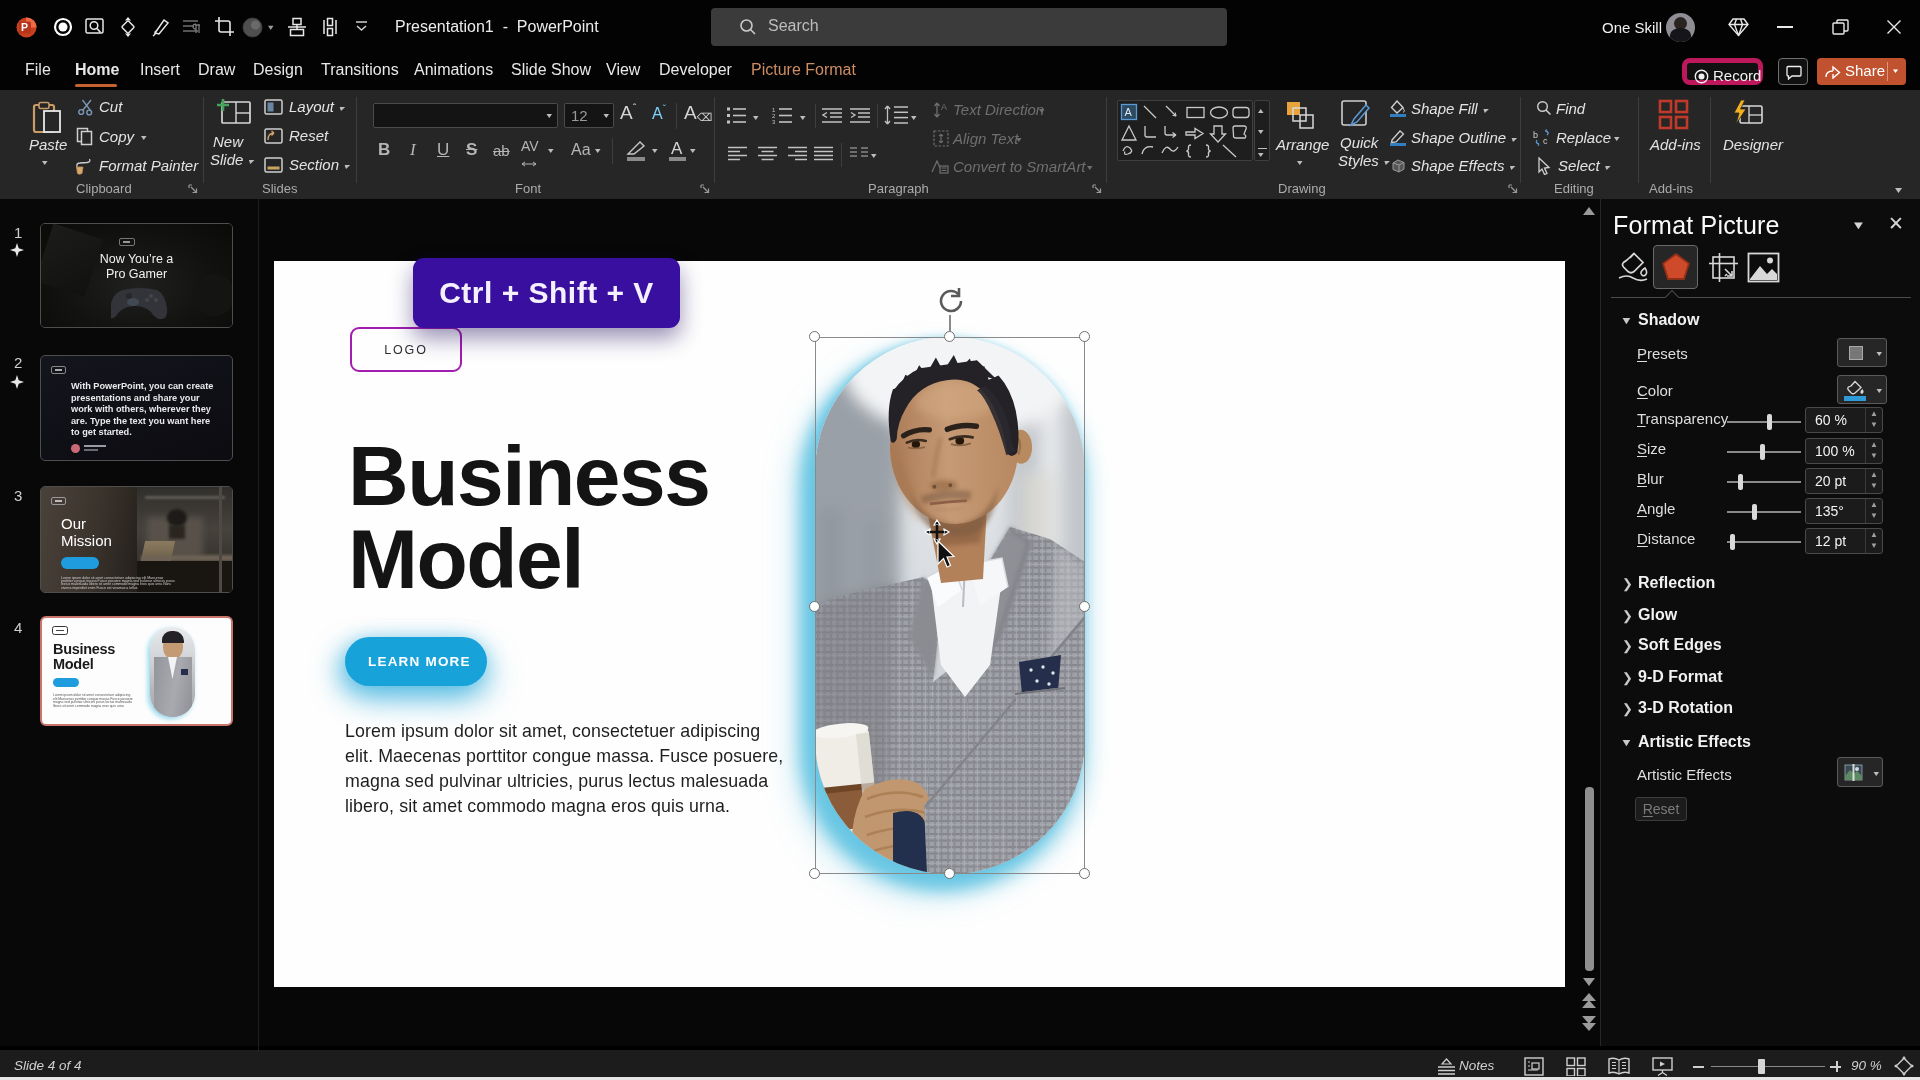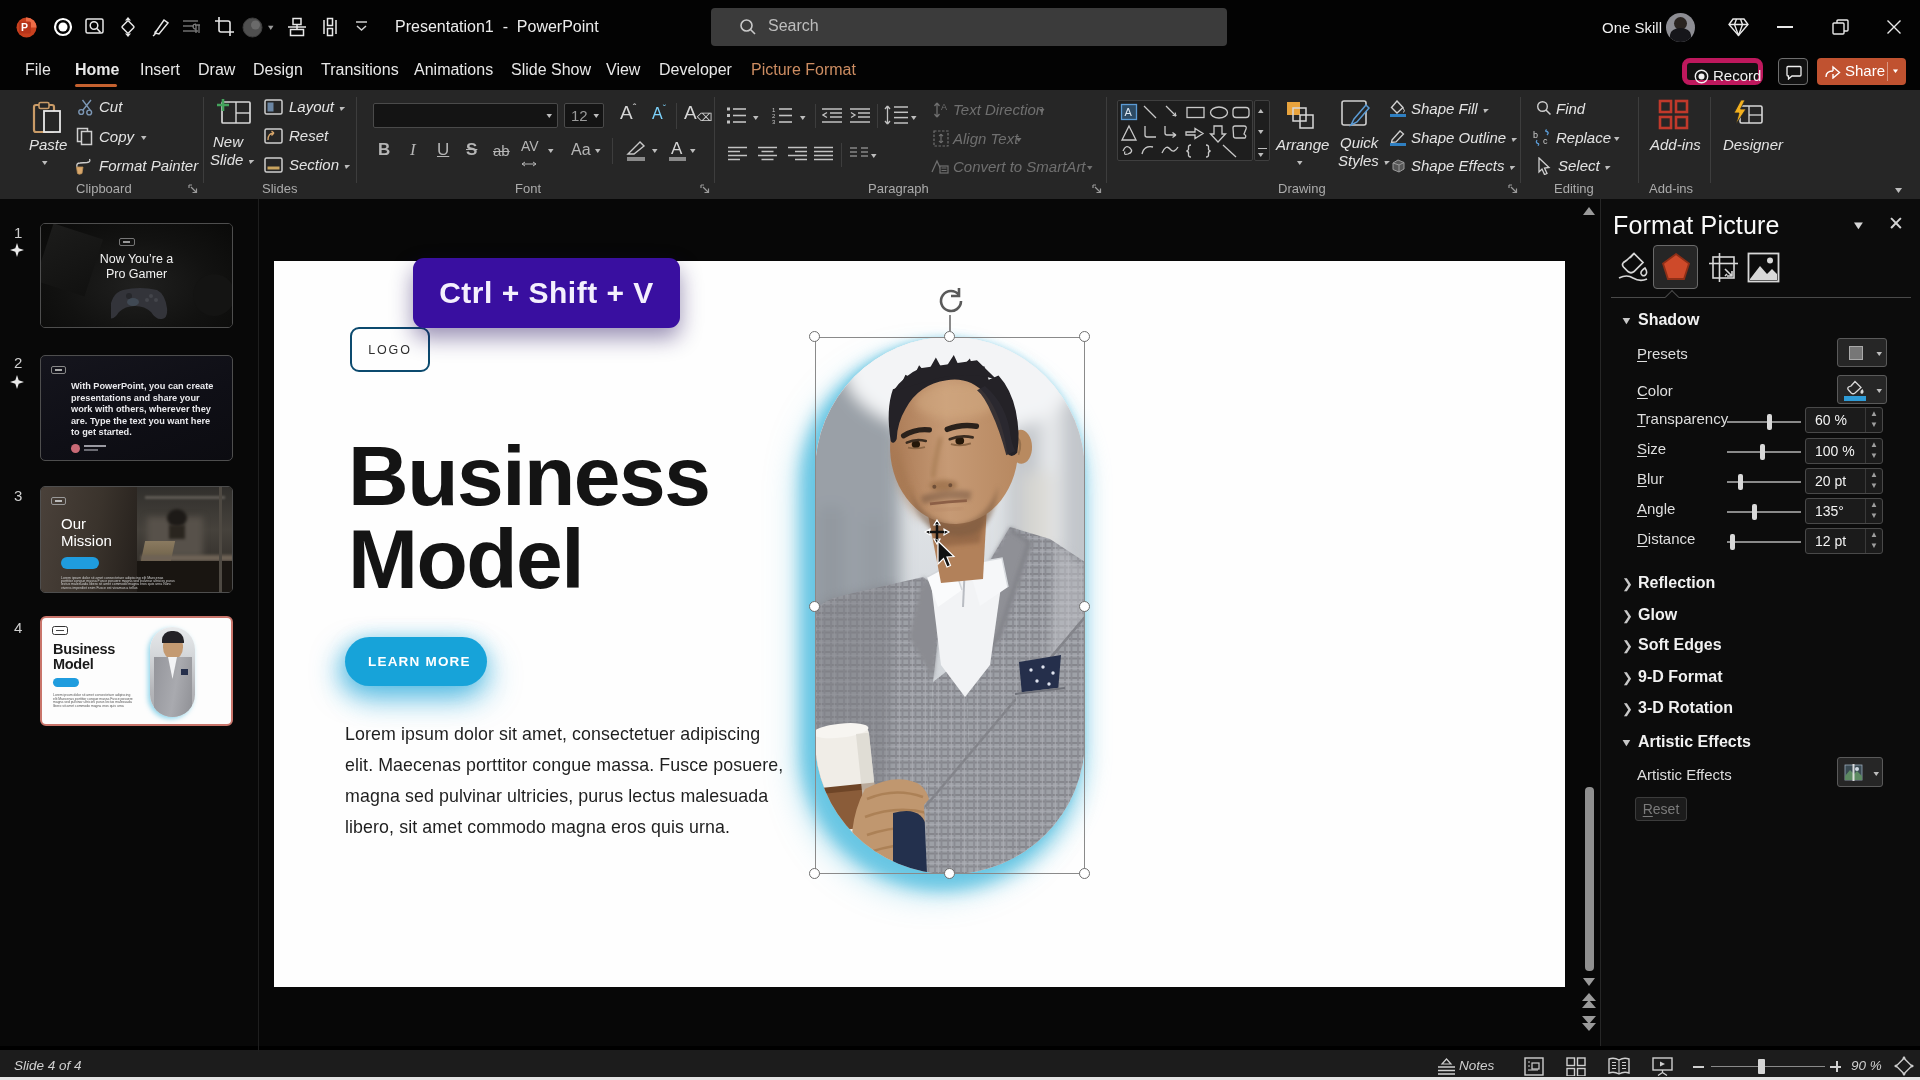--- a/index.html
+++ b/index.html
@@ -247,21 +247,21 @@
     <span class="rlbl" style="left:289px;top:37px">Reset</span>
     <svg class="ric" style="left:264px;top:67px" width="19" height="16" viewBox="0 0 19 16">
       <rect x="1" y="1" width="17" height="14" rx="1.5" fill="none" stroke="#cfcfcf" stroke-width="1.5"></rect>
       <rect x="3.5" y="9.5" width="12" height="3" fill="#caa45e"></rect>
     </svg>
     <span class="rlbl" style="left:289px;top:66px">Section <span class="chev">▾</span></span>
 
     <div class="abs" style="left:373px;top:13px;width:185px;height:25px;background:#141414;border:1px solid #4a4a4a;border-radius:2px">
       <span class="chev" style="position:absolute;right:5px;top:5px">▾</span>
     </div>
-    <div class="abs" style="left:564px;top:13px;width:40px;height:25px;background:#141414;border:1px solid #4a4a4a;border-radius:2px">
+    <div class="abs" style="left:564px;top:13px;width:50px;height:25px;background:#141414;border:1px solid #4a4a4a;border-radius:2px">
       <span style="position:absolute;left:6px;top:3px;font-size:15px;color:#9a9a9a">12</span>
       <span class="chev" style="position:absolute;right:4px;top:5px">▾</span>
     </div>
     <span class="abs" style="left:620px;top:12px;font-size:19px;color:#d5d5d5">A<span style="font-size:11px;vertical-align:7px">ˆ</span></span>
     <span class="abs" style="left:652px;top:14px;font-size:16px;color:#7dd3fc">A<span style="font-size:10px;vertical-align:6px">ˇ</span></span>
     <div class="gsep" style="left:676px;top:13px;height:26px"></div>
     <span class="abs" style="left:684px;top:12px;font-size:19px;color:#d5d5d5">A<span style="font-size:11px;vertical-align:-2px">⌫</span></span>
     <span class="abs" style="left:378px;top:50px;font-size:17px;font-weight:bold;color:#b5b5b5">B</span>
     <span class="abs" style="left:410px;top:50px;font-size:17px;font-style:italic;color:#b5b5b5;font-family:'Liberation Serif',serif">I</span>
     <span class="abs" style="left:437px;top:50px;font-size:17px;text-decoration:underline;color:#b5b5b5">U</span>
@@ -580,31 +580,31 @@
         <div class="abs" style="left:12px;top:4px;width:22px;height:12px;border-radius:9px 10px 0 0;background:#242227"></div>
         <div class="abs" style="left:4px;top:30px;width:38px;height:60px;background:linear-gradient(100deg,#94959b 0%,#a9aaaf 55%,#8f9095 100%)"></div>
         <div class="abs" style="left:18px;top:30px;width:9px;height:22px;background:#f2f3f5;clip-path:polygon(0 0,100% 0,50% 100%)"></div>
         <div class="abs" style="left:31px;top:42px;width:7px;height:6px;background:#252f4b"></div>
       </div>
     </div>
   </div>
   <div id="canvas">
     <div id="slide">
 
-      <div class="abs" style="left:76px;top:66px;width:80px;height:45px;border:2px solid #0c4a6e;border-radius:9px">
+      <div class="abs" style="left:76px;top:66px;width:112px;height:45px;border:2px solid #a21caf;border-radius:9px">
         <span class="abs" style="left:0;top:14px;width:100%;text-align:center;font-size:12.5px;letter-spacing:1.8px;color:#2e2e2e">LOGO</span>
       </div>
 
       <div class="abs" style="left:74px;top:174px;font-size:84px;line-height:83px;font-weight:bold;color:#141414;letter-spacing:-1.5px">Business<br>Model</div>
 
       <div class="abs" style="left:71px;top:376px;width:142px;height:49px;border-radius:25px;background:#17A3D9;box-shadow:-8px 10px 26px rgba(23,163,217,.50), 6px 14px 30px rgba(23,163,217,.35), 0 0 18px rgba(23,163,217,.25)">
         <span class="abs" style="left:23px;top:17px;font-size:13.5px;letter-spacing:1.2px;color:#fff;font-weight:bold">LEARN MORE</span>
       </div>
 
-      <div class="abs" style="left:71px;top:458px;font-size:17.8px;line-height:31px;color:#1e1e1e;letter-spacing:.1px">Lorem ipsum dolor sit amet, consectetuer adipiscing<br>elit. Maecenas porttitor congue massa. Fusce posuere,<br>magna sed pulvinar ultricies, purus lectus malesuada<br>libero, sit amet commodo magna eros quis urna.</div>
+      <div class="abs" style="left:71px;top:458px;font-size:17.8px;line-height:25px;color:#1e1e1e;letter-spacing:.1px">Lorem ipsum dolor sit amet, consectetuer adipiscing<br>elit. Maecenas porttitor congue massa. Fusce posuere,<br>magna sed pulvinar ultricies, purus lectus malesuada<br>libero, sit amet commodo magna eros quis urna.</div>
 
       <div class="abs" style="left:541px;top:76px;width:270px;height:537px;border-radius:135px;overflow:hidden;box-shadow:-11px 11px 15px 3px rgba(102,197,227,.95), -18px 20px 30px rgba(102,197,227,.50), 6px 14px 20px rgba(102,197,227,.40), 0 0 7px rgba(130,210,235,.55)">
         <svg width="270" height="537" viewBox="0 0 270 537">
           <defs>
             <linearGradient id="bgg" x1="0" y1="0" x2="0" y2="1">
               <stop offset="0" stop-color="#eef0f2"></stop>
                 <stop offset=".5" stop-color="#d7dbdf"></stop>
                 <stop offset="1" stop-color="#c4c8cd"></stop>
             </linearGradient>
             <linearGradient id="skin" x1="0" y1="0" x2="1" y2="0">

